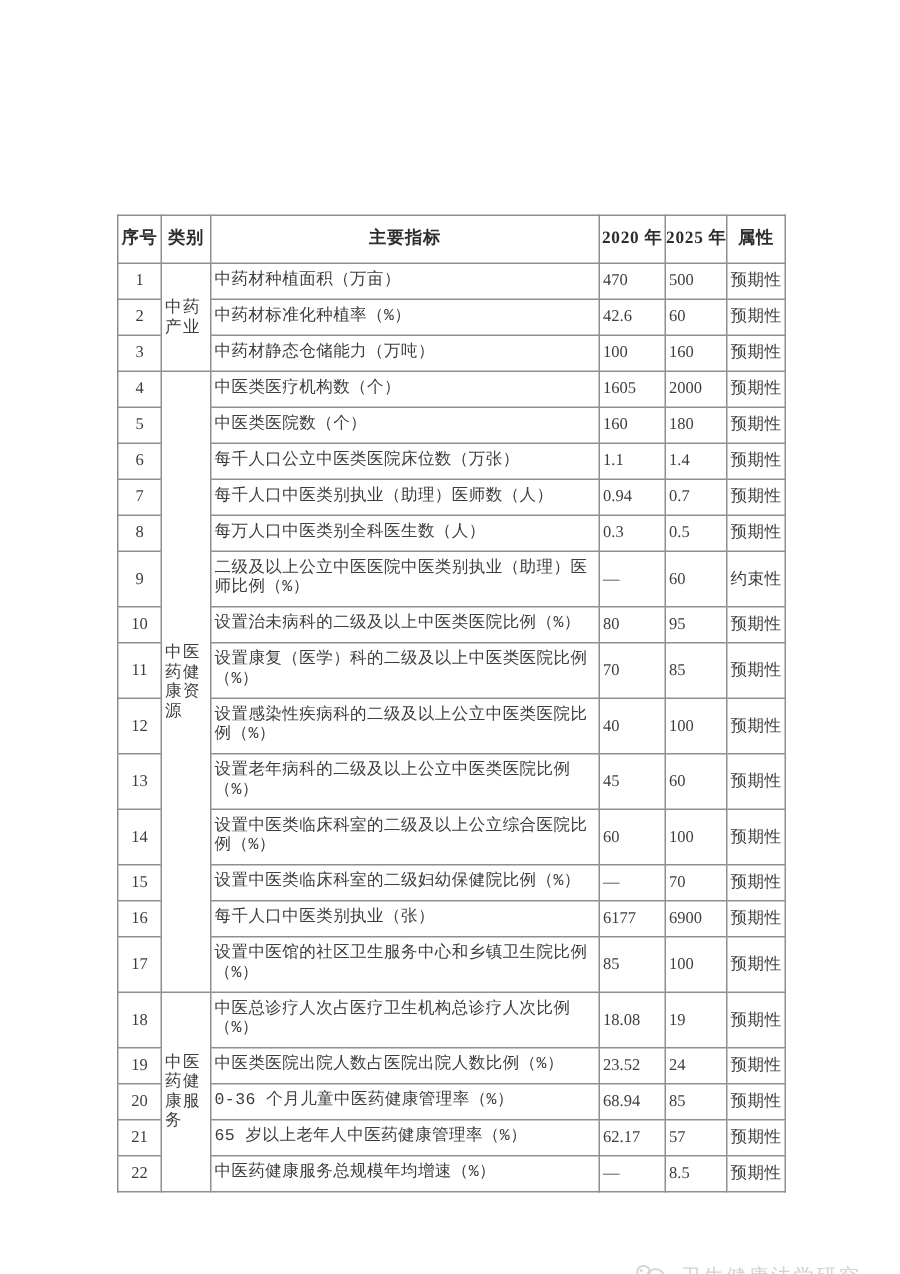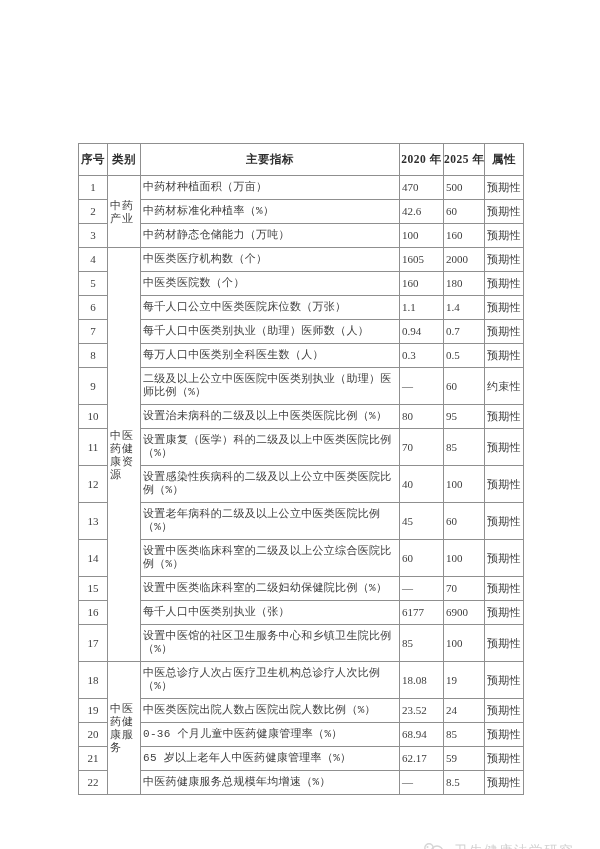--- a/index.html
+++ b/index.html
@@ -239,21 +239,21 @@
           <td class="c-no">20</td>
           <td class="c-ind">0-36 个月儿童中医药健康管理率（%）</td>
           <td class="c-num">68.94</td>
           <td class="c-num">85</td>
           <td class="c-attr">预期性</td>
         </tr>
         <tr>
           <td class="c-no">21</td>
           <td class="c-ind">65 岁以上老年人中医药健康管理率（%）</td>
           <td class="c-num">62.17</td>
-          <td class="c-num">59</td>
+          <td class="c-num">57</td>
           <td class="c-attr">预期性</td>
         </tr>
         <tr>
           <td class="c-no">22</td>
           <td class="c-ind">中医药健康服务总规模年均增速（%）</td>
           <td class="c-num">—</td>
           <td class="c-num">8.5</td>
           <td class="c-attr">预期性</td>
         </tr>
       </tbody>

